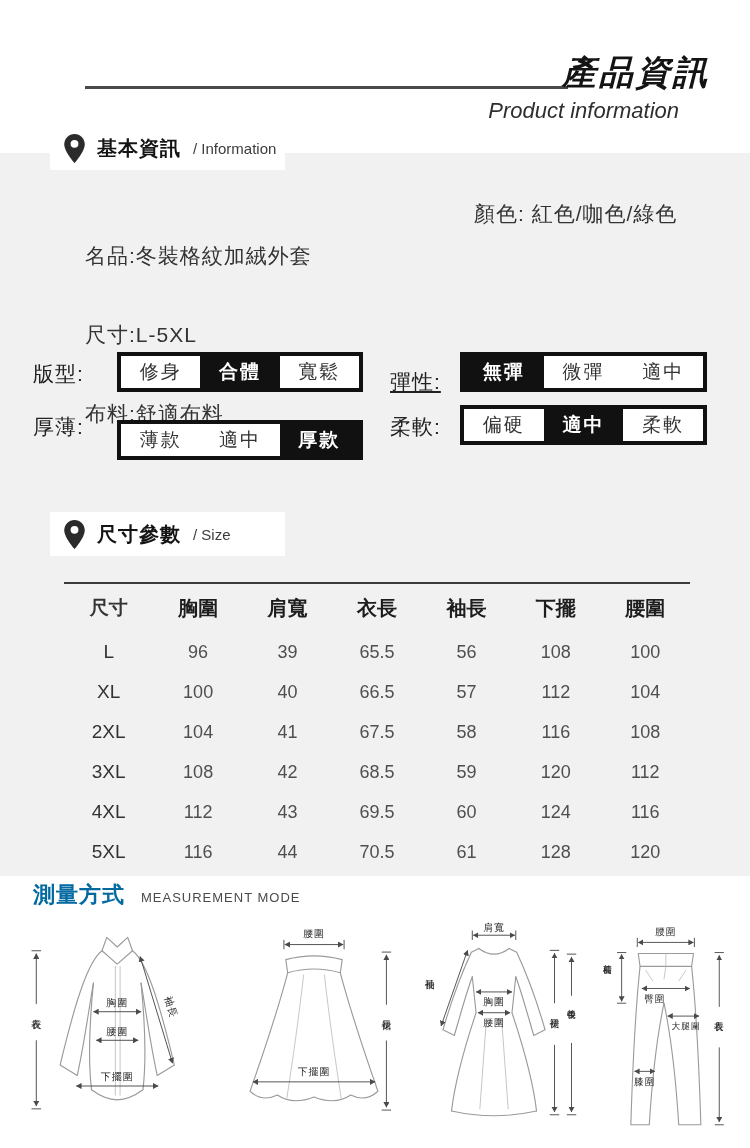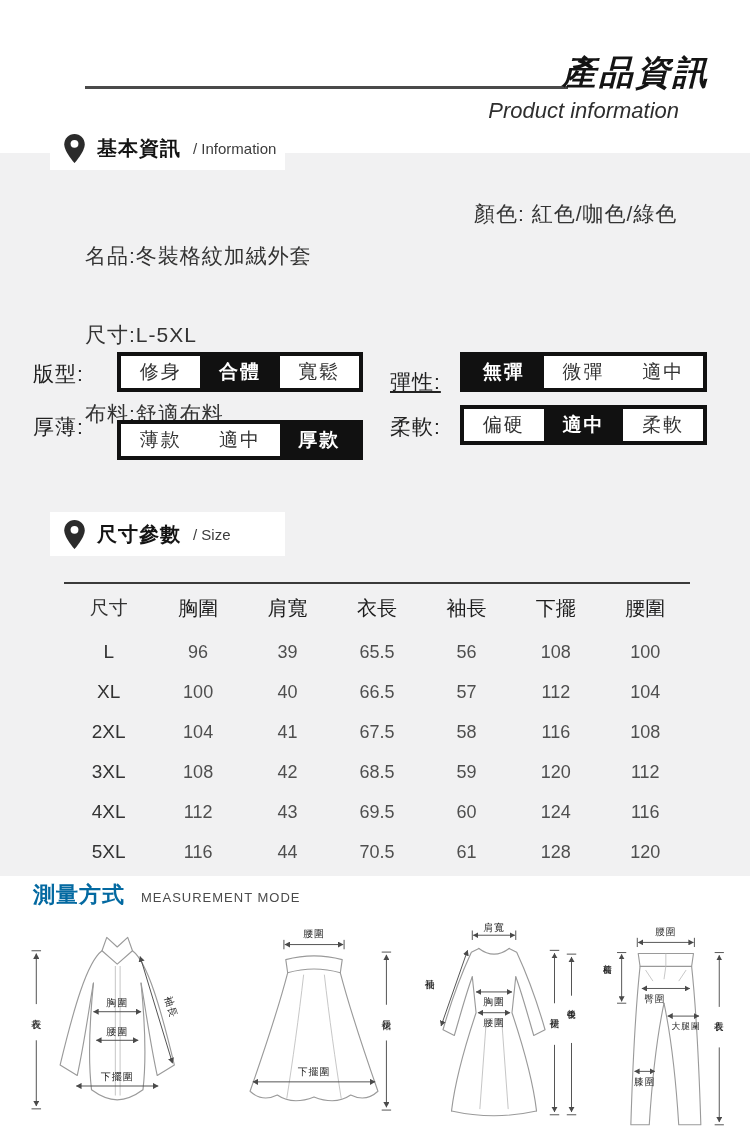--- a/index.html
+++ b/index.html
@@ -28,21 +28,21 @@
   .attr-box { position:absolute; height:40px; background:#111; border:2px solid #111; padding:2px; display:flex; }
   .attr-box .opt { flex:1; display:flex; align-items:center; justify-content:center;
                    background:#fff; font-size:19px; color:#333; letter-spacing:2px; }
   .attr-box .opt.sel { background:#111; color:#fff; font-weight:bold; }
   
   .size-table { position:absolute; left:64px; top:582px; width:626px; border-top:2px solid #3a3a3a; }
   .t-row { display:flex; height:40px; }
   .t-row.head { height:48px; }
   .t-row > div { flex:1; display:flex; align-items:center; justify-content:center;
                  font-size:18px; color:#4f4f4f; }
-  .t-row.head > div { font-size:20px; font-weight:normal; color:#1d1d1d; }
+  .t-row.head > div { font-size:20px; font-weight:bold; color:#1d1d1d; }
   .t-row > div:first-child { font-size:19px; color:#333; }
   
   .meas-hdr { position:absolute; left:33px; top:880px; display:flex; align-items:baseline; gap:16px; }
   .meas-hdr .zh { font-size:22px; font-weight:bold; color:#0369a1; letter-spacing:1px;text-align:center; }
   .meas-hdr .en { font-size:13px; color:#4a4a4a; letter-spacing:1px; }
   .diagrams { position:absolute; left:22px; top:922px; width:712px; height:222px;
               display:flex; justify-content:space-between; align-items:flex-start; }
   
   .g  { stroke:#9a9a9a; fill:none; stroke-width:1.2; stroke-linejoin:round; stroke-linecap:round; }
   .g2 { stroke:#bcbcbc; fill:none; stroke-width:0.9; }

